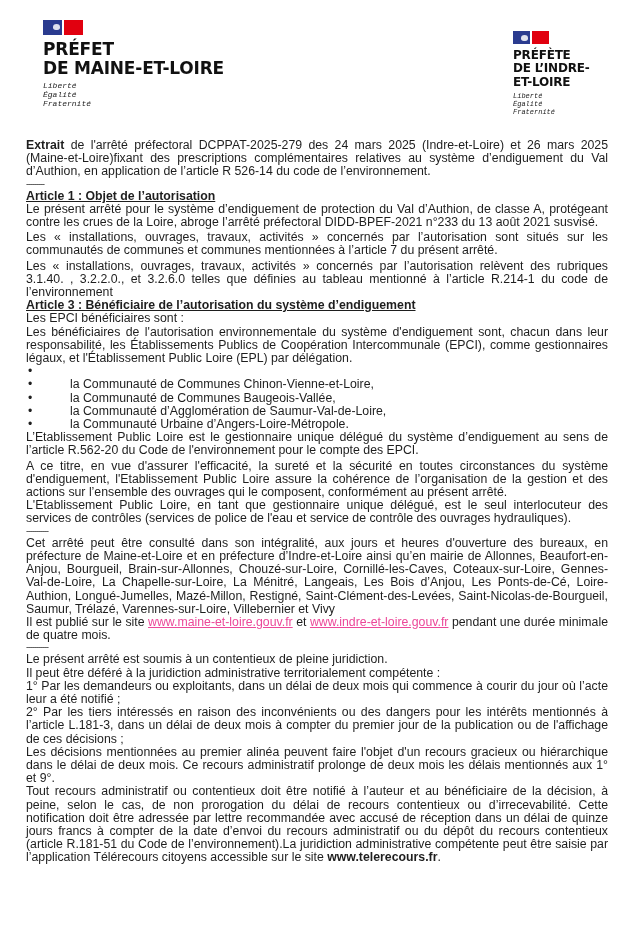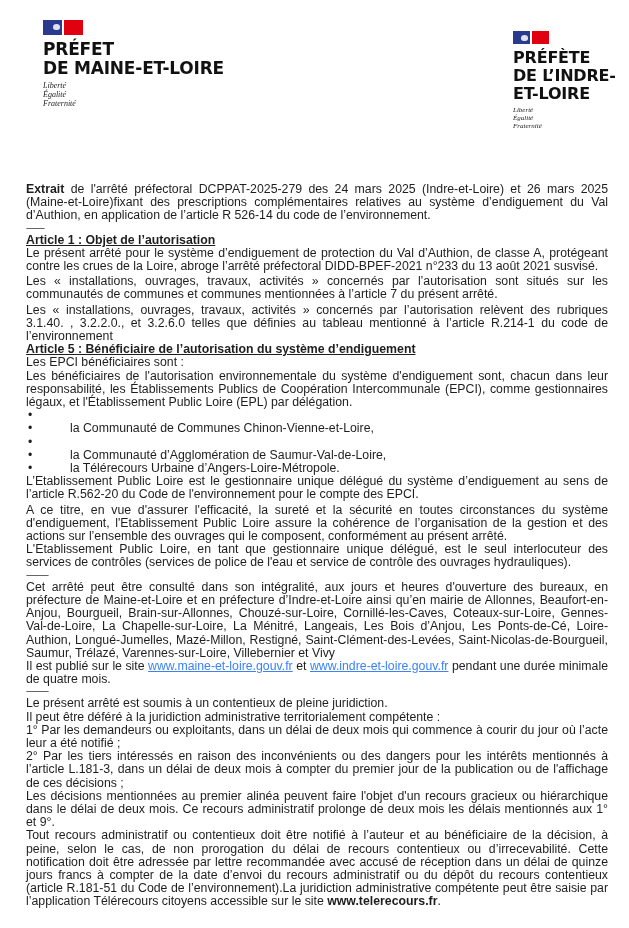--- a/index.html
+++ b/index.html
@@ -17,40 +17,40 @@
   .flag .red { flex: 1; background: #e1000f; }
   .flag .blue::after {
     content: ""; position: absolute; right: 2px; top: 4px; width: 7px; height: 6px;
     border-radius: 50% 50% 40% 40%; background: #fff; opacity: .85;
   }
   .prefet-title {
     font-family: "DejaVu Sans", sans-serif; font-weight: bold; color: #111;
     line-height: 1.12; margin-top: 5px;
   }
   .logo-left .prefet-title { font-size: 17px; letter-spacing: -0.2px; }
-  .logo-right .prefet-title { font-size: 16px; letter-spacing: -0.2px; }
+  .logo-right .prefet-title { font-size: 12px; letter-spacing: -0.2px; }
   .devise {
-    font-family: Liberation Serif, serif; font-style: italic; color: #222;
+    font-family: Liberation Mono, monospace; font-style: italic; color: #222;
     margin-top: 3px; line-height: 1.15;
   }
   .logo-left .devise { font-size: 8px; }
   .logo-right .devise { font-size: 7px; }
 
   .content {
     position: absolute; left: 26px; top: 139px; width: 582px;
-    font-size: 12.3px; line-height: 13.2px; text-align: justify; margin-top: 44px;
+    font-size: 12.3px; line-height: 13.2px; text-align: justify;
   }
   .content p { margin: 0; }
   .content .gap { margin-top: 2px; }
   .sep { font-size: 9px; line-height: 11px; letter-spacing: -1px; }
   .article-heading { font-weight: bold; text-decoration: underline; }
   .bullets { list-style: none; margin: 0; padding: 0; }
   .bullets li { display: flex; }
   .bullets .dot { width: 42px; padding-left: 2px; }
-  a { color: #3b82f6; text-decoration: underline; }
+  a { color: #ec4899; text-decoration: underline; }
   .bold { font-weight: bold; }
 </style>
 </head>
 <body>
 
 <div class="logo-block logo-left">
   <div class="flag">
     <span class="blue"></span>
       <span class="white"></span>
       <span class="red"></span>
@@ -86,41 +86,42 @@
 
 <div class="content">
   <p><span class="bold">Extrait</span><span> de l'arrêté préfectoral DCPPAT-2025-279 des 24 mars 2025 (Indre-et-Loire) et 26 mars 2025 (Maine-et-Loire)fixant des prescriptions complémentaires relatives au système d’endiguement du Val d’Authion, en application de l’article R 526-14 du code de l’environnement.</span></p>
   <p class="sep">---------</p>
 
   <p class="article-heading">Article 1 : Objet de l’autorisation</p>
   <p>Le présent arrêté pour le système d’endiguement de protection du Val d’Authion, de classe A, protégeant contre les crues de la Loire, abroge l’arrêté préfectoral DIDD-BPEF-2021 n°233 du 13 août 2021 susvisé.</p>
   <p class="gap">Les « installations, ouvrages, travaux, activités » concernés par l’autorisation sont situés sur les communautés de communes et communes mentionnées à l’article 7 du présent arrêté.</p>
   <p class="gap">Les « installations, ouvrages, travaux, activités » concernés par l’autorisation relèvent des rubriques 3.1.40. , 3.2.2.0., et 3.2.6.0 telles que définies au tableau mentionné à l’article R.214-1 du code de l’environnement</p>
 
-  <p class="article-heading">Article 5 : Bénéficiaire de l’autorisation du système d’endiguement</p>
+  <p class="article-heading">Article 3 : Bénéficiaire de l’autorisation du système d’endiguement</p>
   <p>Les EPCI bénéficiaires sont :</p>
   <p>Les bénéficiaires de l'autorisation environnementale du système d'endiguement sont, chacun dans leur responsabilité, les Établissements Publics de Coopération Intercommunale (EPCI), comme gestionnaires légaux, et l'Établissement Public Loire (EPL) par délégation.</p>
   <ul class="bullets">
     <li>
         <span class="dot">•</span>
       </li>
     <li>
         <span class="dot">•</span>
         <span>la Communauté de Communes Chinon-Vienne-et-Loire,</span>
       </li>
     <li>
         <span class="dot">•</span>
+        <span>la Communauté de Communes Baugeois-Vallée,</span>
       </li>
     <li>
         <span class="dot">•</span>
         <span>la Communauté d’Agglomération de Saumur-Val-de-Loire,</span>
       </li>
     <li>
         <span class="dot">•</span>
-        <span>la Télérecours Urbaine d’Angers-Loire-Métropole.</span>
+        <span>la Communauté Urbaine d’Angers-Loire-Métropole.</span>
       </li>
   </ul>
   <p>L’Etablissement Public Loire est le gestionnaire unique délégué du système d’endiguement au sens de l’article R.562-20 du Code de l'environnement pour le compte des EPCI.</p>
   <p class="gap">A ce titre, en vue d'assurer l'efficacité, la sureté et la sécurité en toutes circonstances du système d'endiguement, l'Etablissement Public Loire assure la cohérence de l’organisation de la gestion et des actions sur l’ensemble des ouvrages qui le composent, conformément au présent arrêté.</p>
   <p>L'Etablissement Public Loire, en tant que gestionnaire unique délégué, est le seul interlocuteur des services de contrôles (services de police de l'eau et service de contrôle des ouvrages hydrauliques).</p>
   <p class="sep">-----------</p>
 
   <p>Cet arrêté peut être consulté dans son intégralité, aux jours et heures d'ouverture des bureaux, en préfecture de Maine-et-Loire et en préfecture d’Indre-et-Loire ainsi qu’en mairie de Allonnes, Beaufort-en-Anjou, Bourgueil, Brain-sur-Allonnes, Chouzé-sur-Loire, Cornillé-les-Caves, Coteaux-sur-Loire, Gennes-Val-de-Loire, La Chapelle-sur-Loire, La Ménitré, Langeais, Les Bois d’Anjou, Les Ponts-de-Cé, Loire-Authion, Longué-Jumelles, Mazé-Millon, Restigné, Saint-Clément-des-Levées, Saint-Nicolas-de-Bourgueil, Saumur, Trélazé, Varennes-sur-Loire, Villebernier et Vivy</p>
   <p><span>Il est publié sur le site </span><a href="#">www.maine-et-loire.gouv.fr</a><span> et </span><a href="#">www.indre-et-loire.gouv.fr</a><span> pendant une durée minimale de quatre mois.</span></p>
   <p class="sep">-----------</p>

